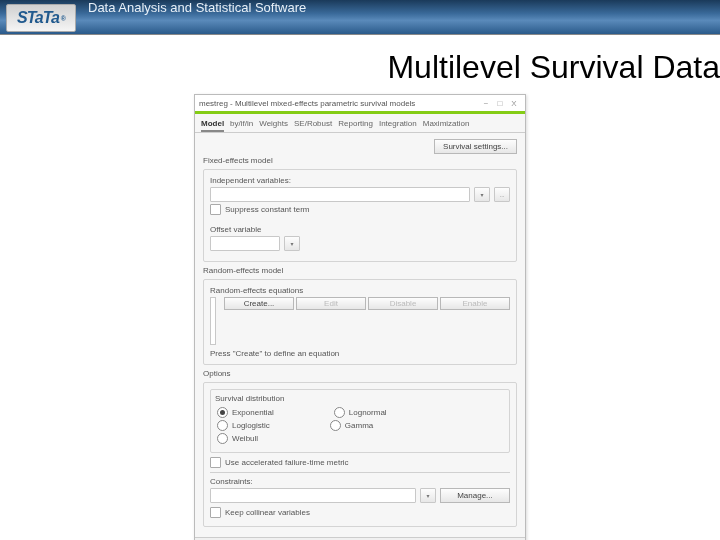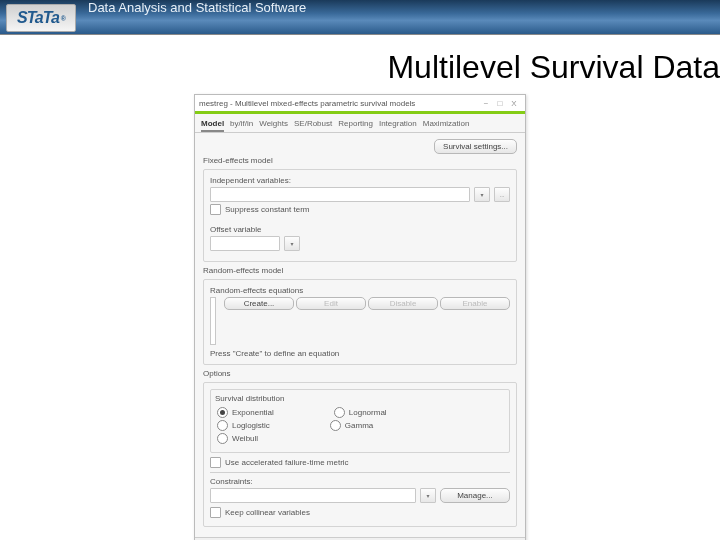--- a/index.html
+++ b/index.html
@@ -10,21 +10,21 @@
   .title{font-size:32px;text-align:right;margin:14px 0 8px}
   .dlg{width:330px;margin:0 auto;border:1px solid #bbb;background:#f6f6f6;font-size:8px;color:#555;box-shadow:1px 1px 3px rgba(0,0,0,.15)}
   .titlebar{display:flex;align-items:center;background:#fff;border-bottom:3px solid #84cc16;height:16px;padding:0 4px;font-size:8px}
   .titlebar .t{flex:1}
   .wbtn{width:14px;text-align:center;color:#999}
   .tabs{display:flex;gap:6px;padding:3px 6px 0;border-bottom:1px solid #ccc;font-size:8px;background:#f6f6f6}
   .tab{padding:2px 0;color:#666}
   .tab.active{font-weight:bold;color:#333;border-bottom:2px solid #888}
   .body{padding:4px 8px 6px}
   .row{display:flex;align-items:center;gap:4px;margin:2px 0}
-  .btn{background:linear-gradient(#fdfdfd,#e7e7e7);border:1px solid #b8b8b8;border-radius:5px;font-size:8px;padding:2px 8px;min-width:48px;text-align:center;color:#444}
+  .btn{background:linear-gradient(#fdfdfd,#e7e7e7);border:1px solid #b8b8b8;border-radius:0;font-size:8px;padding:2px 8px;min-width:48px;text-align:center;color:#444}
   .btn.dis{color:#bbb}
   .group{border:1px solid #d4d4d4;border-radius:2px;padding:6px;margin:4px 0;background:#f6f6f6}
   .ghead{font-size:8px;color:#555;margin:-2px 0 4px -2px}
   .input{background:#fff;border:1px solid #c8c8c8;border-radius:1px;height:13px;flex:1}
   .dd{width:14px;height:13px;background:linear-gradient(#fdfdfd,#e7e7e7);border:1px solid #c8c8c8;border-radius:1px;display:flex;align-items:center;justify-content:center;font-size:6px;color:#777}
   .cb{width:9px;height:9px;border:1px solid #aaa;background:#fff;border-radius:1px;flex:none}
   .rb{width:9px;height:9px;border:1px solid #888;border-radius:50%;background:#fff;display:flex;align-items:center;justify-content:center;flex:none}
   .rb.sel::after{content:"";width:5px;height:5px;border-radius:50%;background:#444}
   .eqbox{background:#fff;border:1px solid #c8c8c8;height:46px;flex:1}
   .eqbtns{display:flex;flex-direction:row;gap:2px;margin-left:4px}

